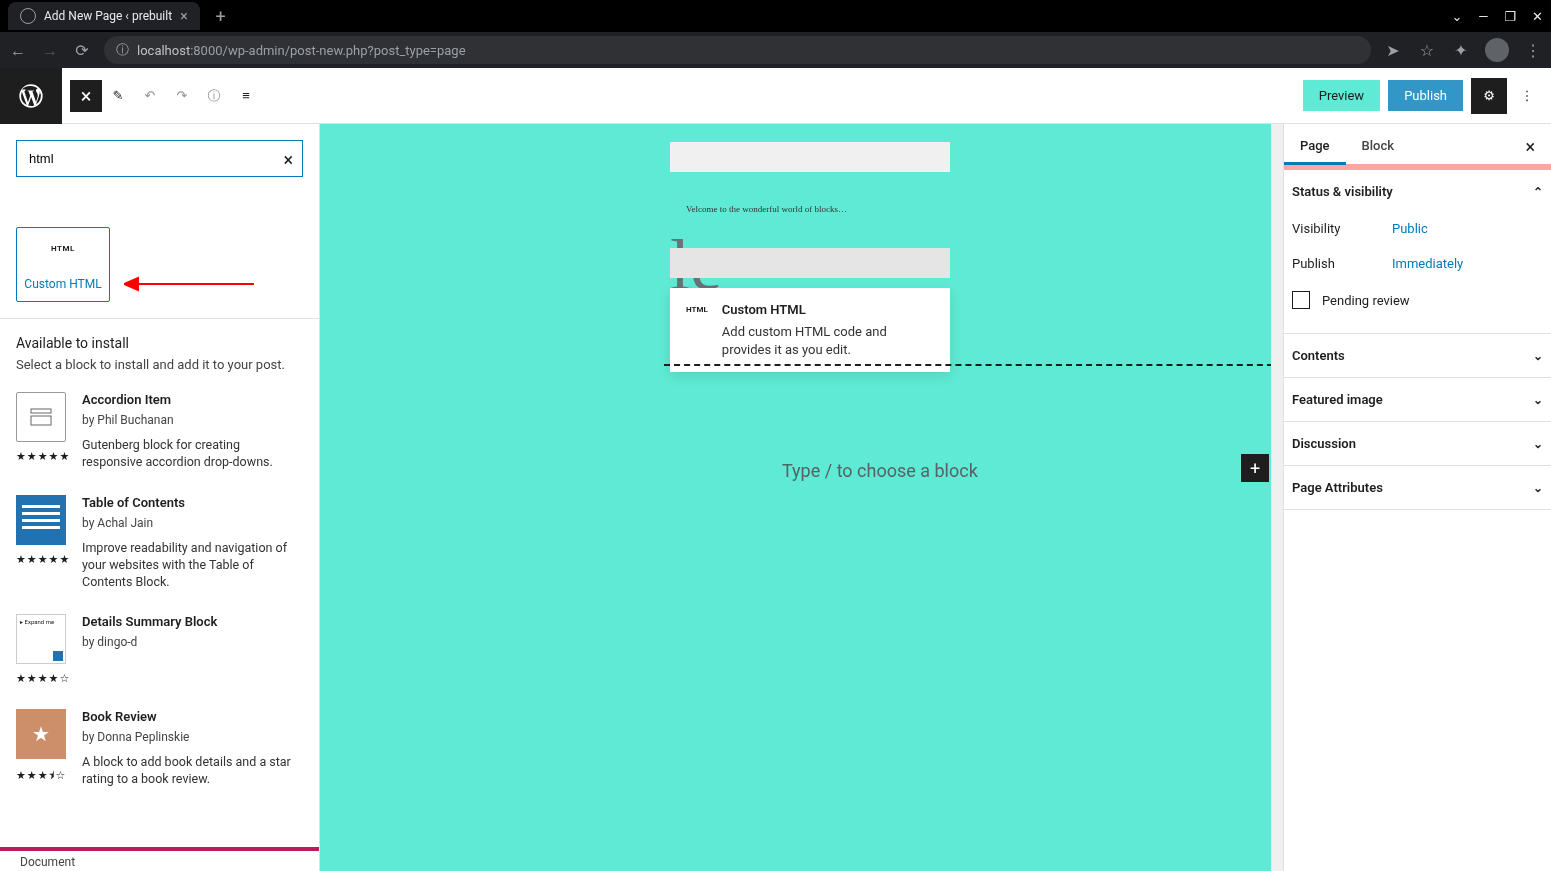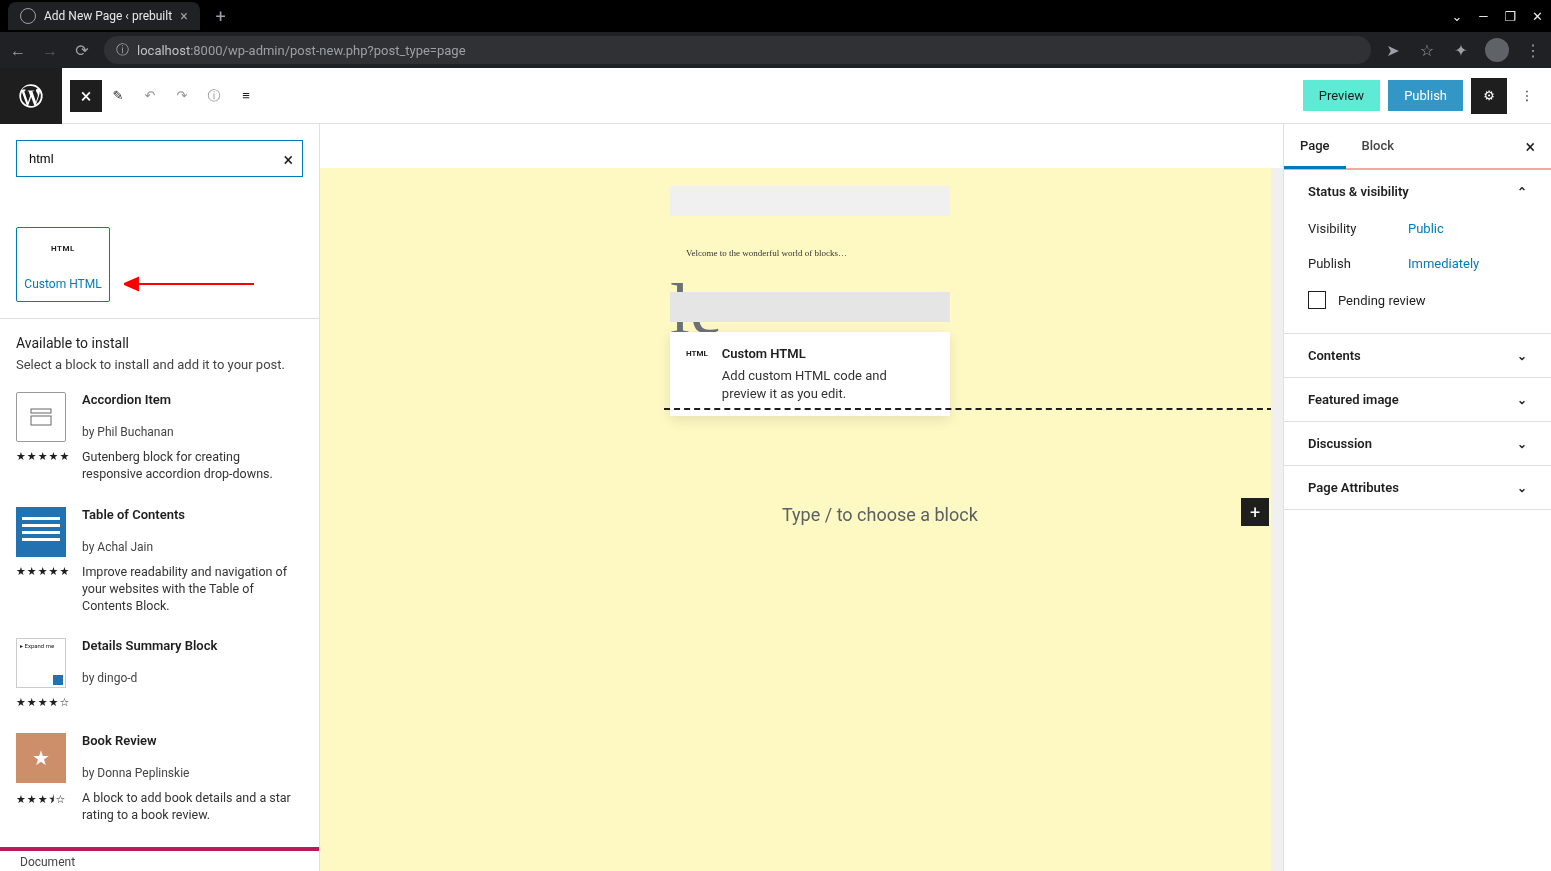--- a/index.html
+++ b/index.html
@@ -46,48 +46,48 @@
 
 .arrow-annot { position: absolute; left: 124px; top: 274px; pointer-events:none; }
 .arrow-line { stroke: #ff0000; stroke-width: 2; fill: #ff0000; }
 
 .install-sec { border-top: 1px solid #e0e0e0; padding: 16px; overflow-y: auto; flex:1; }
 .install-title { font-weight: 400; font-size: 14px; margin-bottom: 6px; }
 .install-sub { color: #444; font-size: 13px; margin-bottom: 20px; }
 .plugin-item { display: flex; gap: 16px; margin-bottom: 24px; }
 .plugin-thumb { width: 50px; height: 50px; flex-shrink: 0; }
 .plugin-name { font-weight: 600; font-size: 13px; }
-.plugin-by { font-size: 12px; color: #444; margin-top: 18px; }
+.plugin-by { font-size: 12px; color: #444; margin-top: 6px; }
 .plugin-desc { font-size: 12.5px; color: #333; margin-top: 10px; line-height: 1.35; }
 .stars { font-size: 11px; letter-spacing: 1px; color: #1e1e1e; margin-top: 8px; width:50px; text-align:left; }
 .plugin-left { width:50px; flex-shrink:0; }
 
 .doc-status { height: 24px; border-top: 4px solid #be185d; padding: 4px 20px; font-size: 12px; color: #444; }
 
-.canvas { flex: 1; background: #fef9c3; position: relative; display: flex; flex-direction: column; align-items: center; overflow-y:auto;margin-top:44px; }
+.canvas { flex: 1; background: #5eead4; position: relative; display: flex; flex-direction: column; align-items: center; overflow-y:auto; }
 .canvas-scroll { position:absolute; right:0; top:0; bottom:0; width:12px; background:#f0f0f0; }
 .title-ghost { position:absolute; left:350px; top:100px; font-size: 72px; color: #6b7176; font-family: Georgia, serif; }
 .preview-box { position: absolute; left: 350px; top: 18px; width: 280px; height:30px; background: #f0f0f0; }
 .preview-text { position: absolute; left: 366px; top: 80px; font-size: 9px; color: #333; font-family: Georgia, serif; }
 .preview-box2 { position: absolute; left: 350px; top: 124px; width: 280px; height: 30px; background: #e5e5e5; }
 .popover { position: absolute; left: 350px; top: 164px; width: 280px; background: #fff; padding: 14px 16px; box-shadow: 0 4px 12px rgba(0,0,0,0.1); display:flex; gap:14px; }
 .popover-icon { font-size: 8px; font-weight: 700; color:#1e1e1e; padding-top:3px; }
 .popover-title { font-weight: 600; font-size: 13px; margin-bottom: 6px; }
 .popover-desc { font-size: 13px; color: #333; line-height: 1.35; }
 .hr-dashed { position:absolute; left:344px; right:0; top:240px; border-top: 2px dashed #1e1e1e; }
 .choose-block { position:absolute; left:462px; top:336px; font-size: 18px; color: #5a6165; }
 .add-block-btn { position:absolute; right:14px; top:330px; width:28px; height:28px; background:#1e1e1e; color:#fff; display:flex;align-items:center;justify-content:center; cursor:pointer; font-size:18px; }
 
 .sidebar { width: 268px; border-left: 1px solid #e0e0e0; background:#fff; display:flex; flex-direction:column; }
-.tabs { display:flex; border-bottom: 2px solid #fca5a5; height: 46px; align-items:stretch; }
+.tabs { display:flex; border-bottom: 6px solid #fca5a5; height: 46px; align-items:stretch; }
 .tab { padding: 14px 16px; font-weight: 500; font-size: 13px; color: #444; cursor:pointer; position:relative; }
 .tab.active { color: #1e1e1e; }
 .tab.active::after { content:''; position:absolute; left:0; right:0; bottom:-1px; height:3px; background:#007cba; }
 .tab-close-btn { margin-left: auto; padding: 12px 16px; font-size: 18px; cursor:pointer; color:#1e1e1e; }
-.panel { border-bottom: 1px solid #e0e0e0; padding: 14px 24px; cursor:pointer; }
+.panel { border-bottom: 1px solid #e0e0e0; padding: 14px 8px; cursor:pointer; }
 .panel-head { display: flex; justify-content: space-between; align-items:center; font-weight:600; font-size:13px; }
 .panel-body { padding-top: 12px; }
 .row { display: flex; align-items: center; padding: 10px 0; font-size: 13px; }
 .row-label { width: 100px; color: #1e1e1e; }
 .row-link { color: #007cba; }
 .checkbox-row { display:flex; align-items:center; gap:12px; padding: 10px 0; }
 .checkbox { width: 18px; height: 18px; border: 1.5px solid #1e1e1e; }
 .chev { font-size: 12px; color: #1e1e1e; }
 
 .thumb-accordion { border:1px solid #999; border-radius:2px; display:flex;align-items:center;justify-content:center;height:50px; }
@@ -238,21 +238,21 @@
 
     <div class="canvas">
       <div class="title-ghost">le</div>
       <div class="preview-box"></div>
       <div class="preview-text">Velcome to the wonderful world of blocks…</div>
       <div class="preview-box2"></div>
       <div class="popover">
         <span class="popover-icon">HTML</span>
         <div>
           <div class="popover-title">Custom HTML</div>
-          <div class="popover-desc">Add custom HTML code and preview it as you edit.</div>
+          <div class="popover-desc">Add custom HTML code and provides it as you edit.</div>
         </div>
       </div>
       <div class="hr-dashed"></div>
       <div class="choose-block">Type / to choose a block</div>
       <div class="add-block-btn">+</div>
       <div class="canvas-scroll"></div>
     </div>
 
     <div class="sidebar">
       <div class="tabs">

